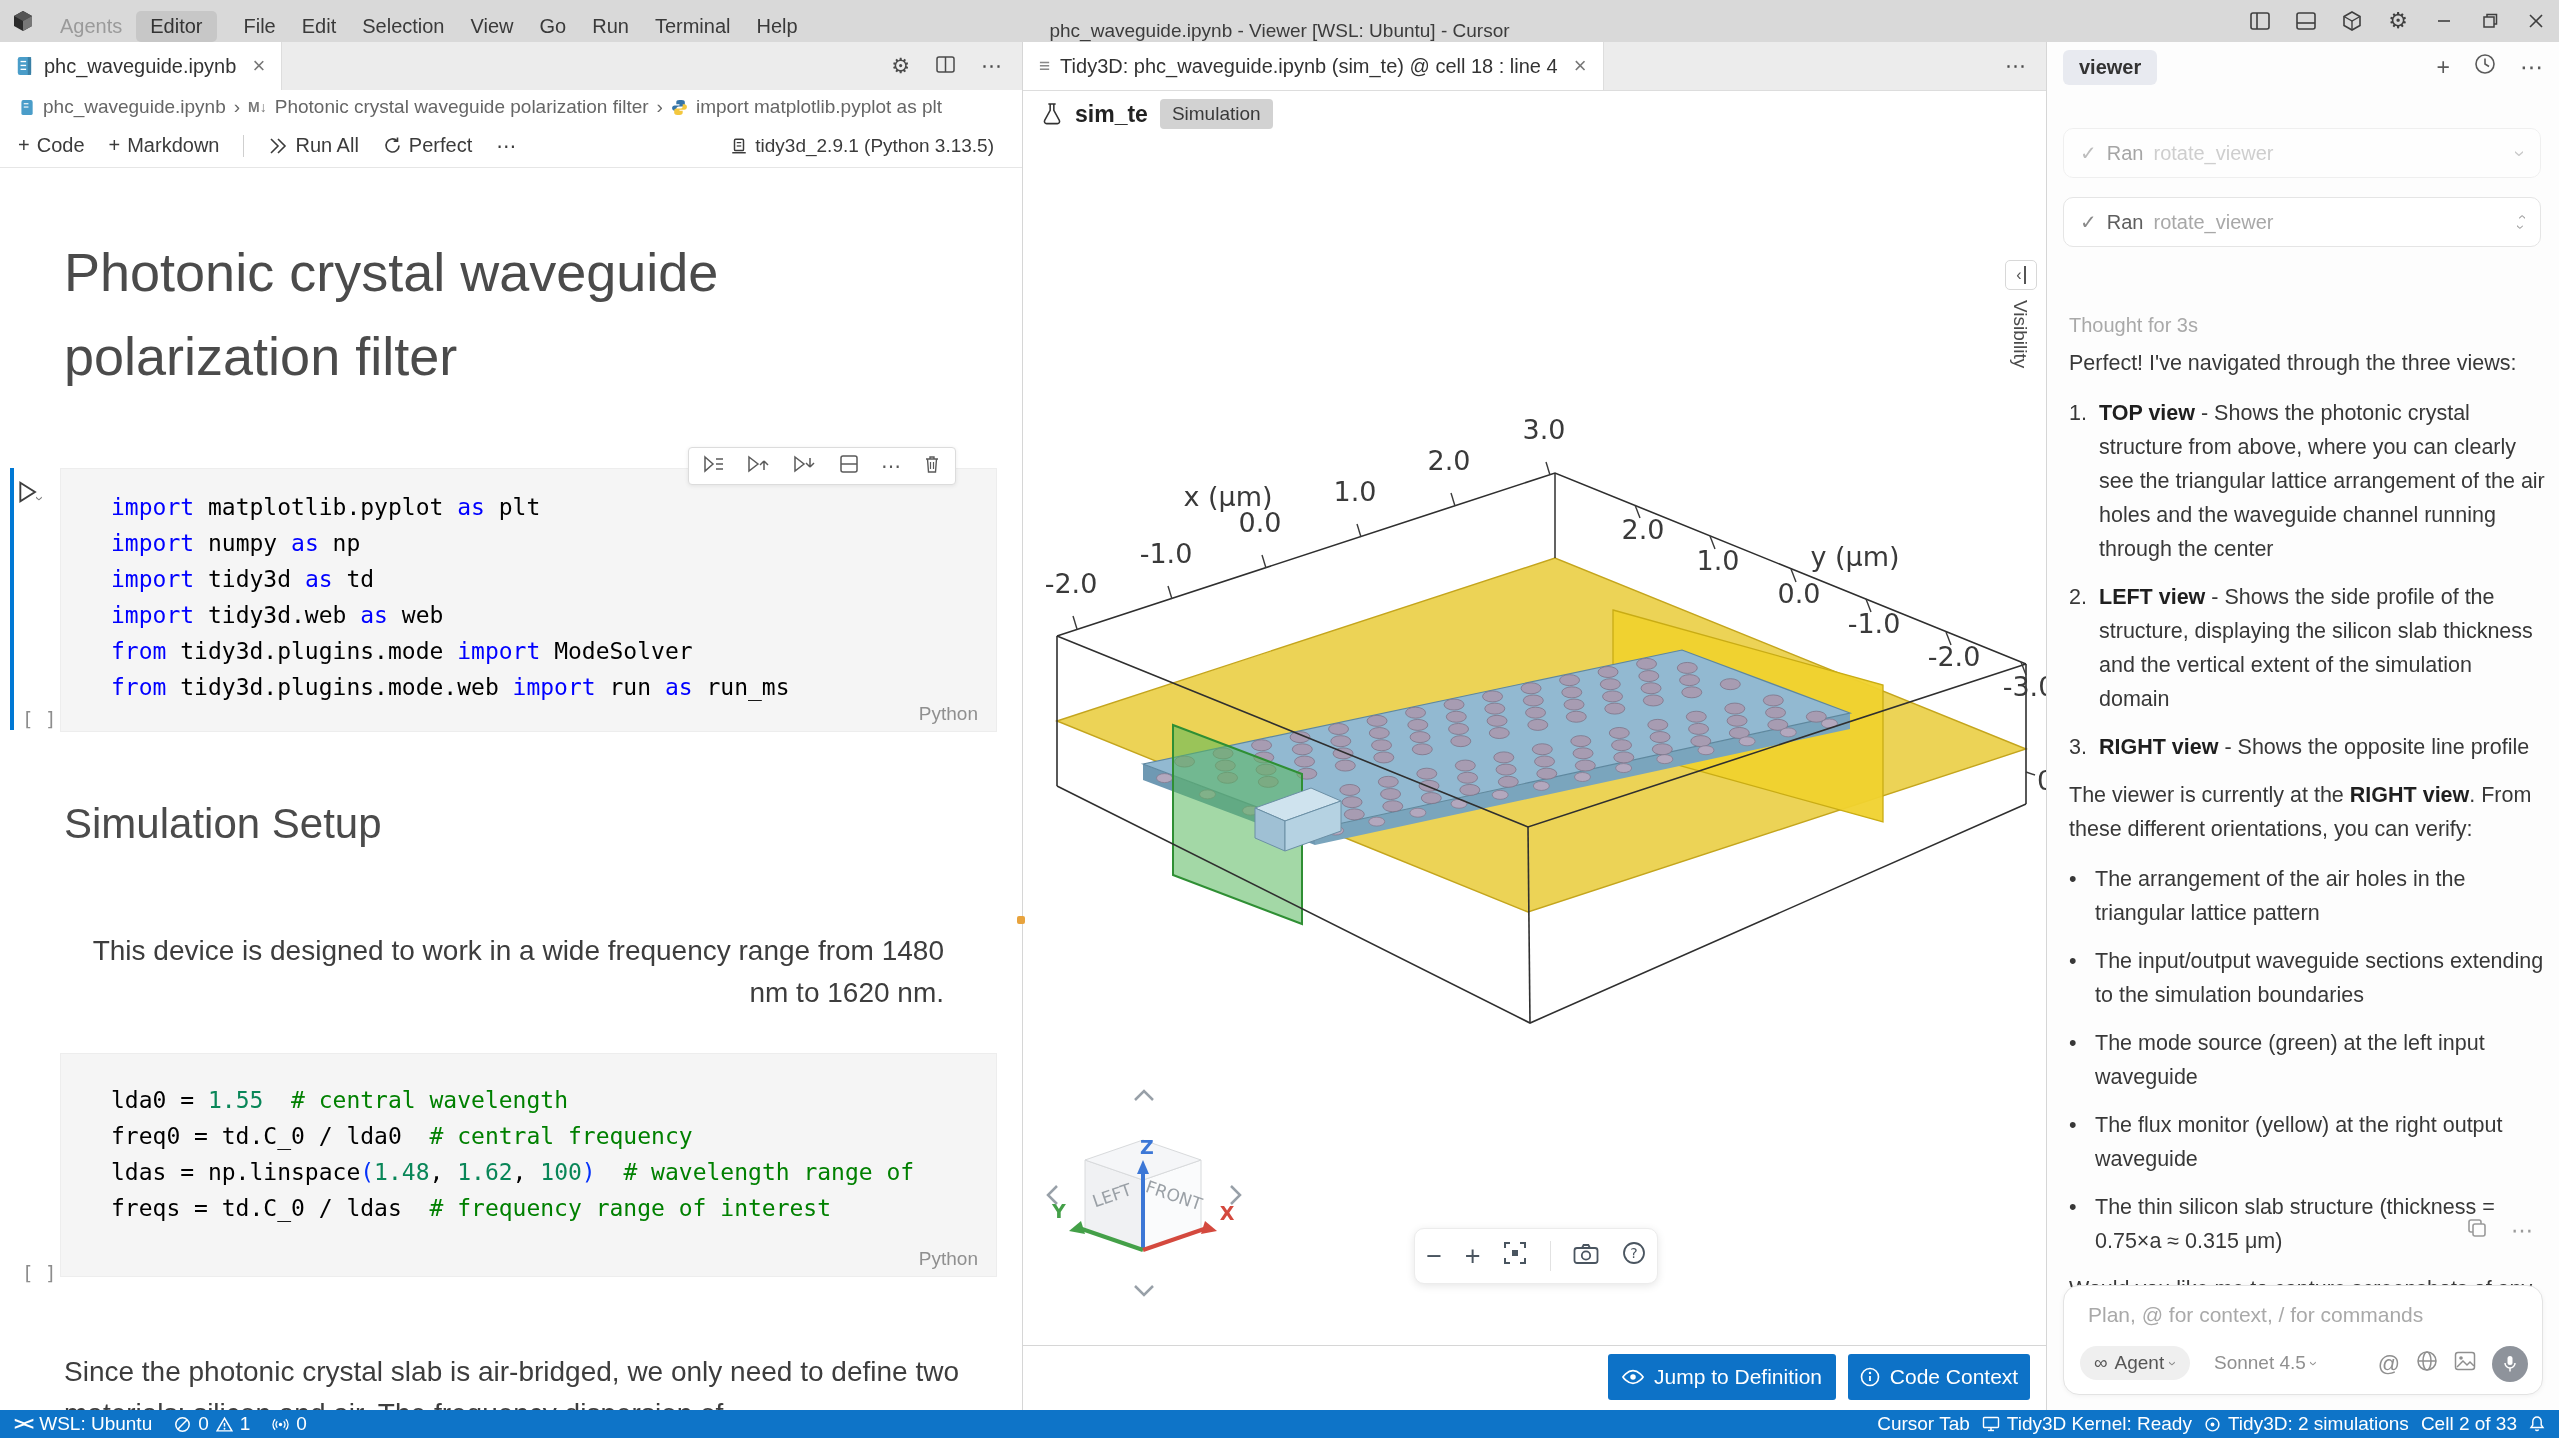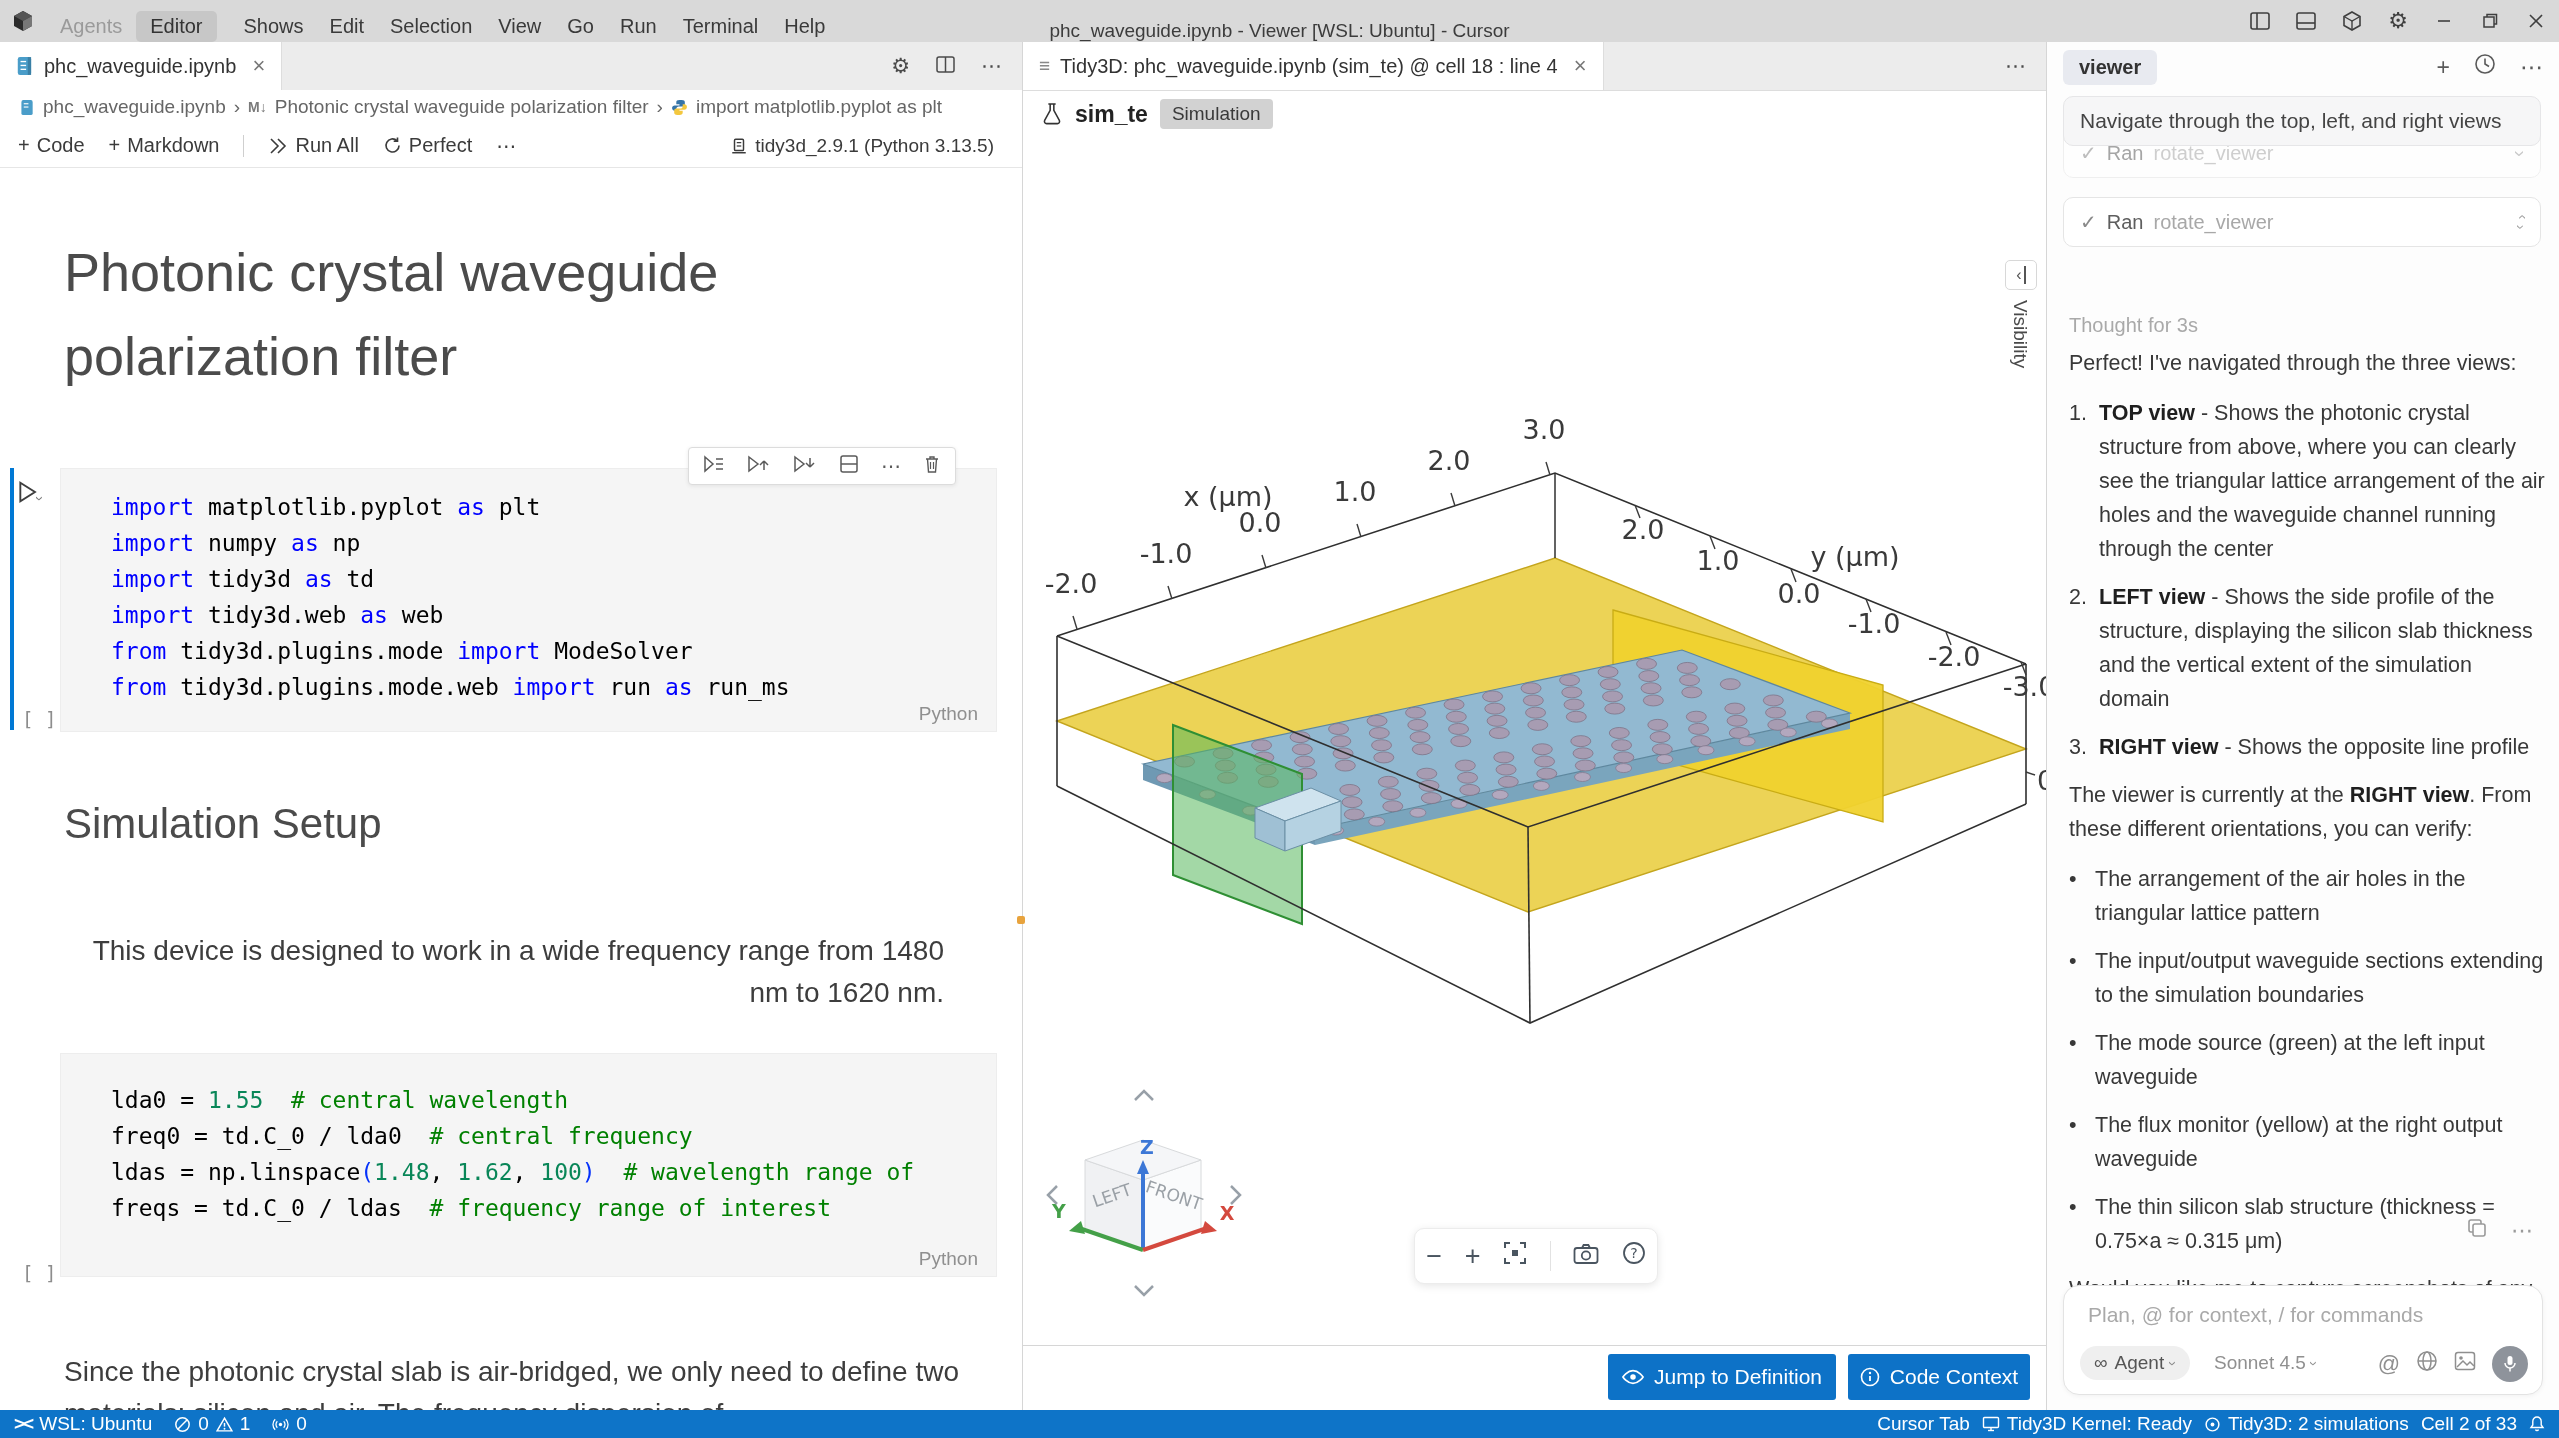--- a/index.html
+++ b/index.html
@@ -106,21 +106,21 @@
   <span class="tb-ic">
     <svg width="24" height="24" viewBox="0 0 24 24">
         <polygon points="12,2 21,7 21,17 12,22 3,17 3,7" fill="#2b2b2b"></polygon>
         <polygon points="12,2 21,7 12,12 3,7" fill="#555"></polygon>
         <polygon points="12,12 21,7 21,17 12,22" fill="#777"></polygon>
       </svg>
   </span>
   <span class="mode-tab dim">Agents</span>
   <span class="mode-tab active">Editor</span>
   <span style="width:14px"></span>
-  <span class="menu-item">Shows</span>
+  <span class="menu-item">File</span>
   <span class="menu-item">Edit</span>
   <span class="menu-item">Selection</span>
   <span class="menu-item">View</span>
   <span class="menu-item">Go</span>
   <span class="menu-item">Run</span>
   <span class="menu-item">Terminal</span>
   <span class="menu-item">Help</span>
   <span class="tb-title">phc_waveguide.ipynb - Viewer [WSL: Ubuntu] - Cursor</span>
   <div class="tb-icons">
     <span class="tb-ic">
@@ -567,21 +567,20 @@
     </div>
   </div>
 
   <div class="tool-card" style="top:86px;opacity:.55;">
     <span style="color:#8a8a8a">✓</span>
     <span class="ran">Ran</span>
       <span class="tname">rotate_viewer</span>
     <span style="margin-left:auto;color:#a0a0a0" class="rot90">›</span>
   </div>
 
-  <div class="bubble">Navigate through the top, left, and right views</div>
 
   <div class="tool-card" style="top:155px;">
     <span style="color:#8a8a8a">✓</span>
     <span class="ran">Ran</span>
       <span class="tname">rotate_viewer</span>
     <span style="margin-left:auto;color:#a0a0a0;display:flex;flex-direction:column;line-height:10px;font-size:14px;">
       <span class="rotm90">›</span>
         <span class="rot90">›</span>
     </span>
   </div>

